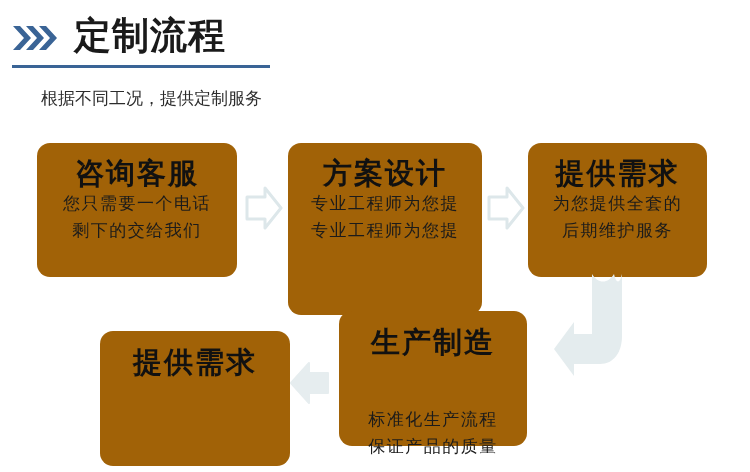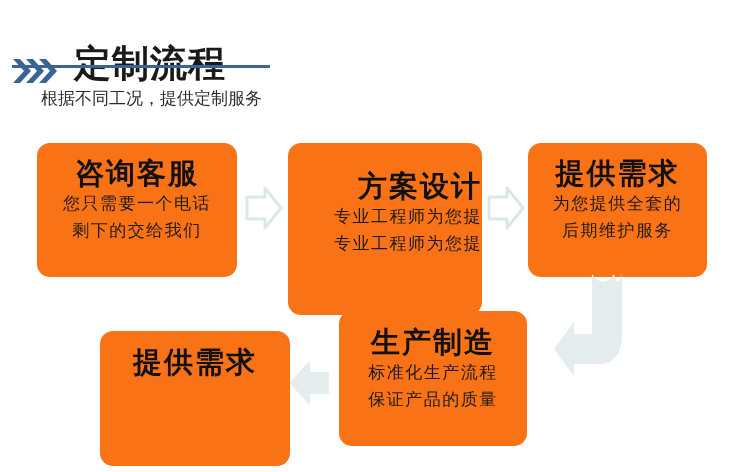--- a/index.html
+++ b/index.html
@@ -21,22 +21,21 @@
     left: 0;
     top: 0;
     width: 750px;
     height: 130px;
   }
   #title-row {
     position: absolute;
     left: 12px;
     top: 14px;
     display: flex;
-    align-items: flex-end;
-    margin-top: 28px;
+    align-items: center;
   }
   #chevrons {
     display: flex;
     align-items: center;
     margin-right: 14px;
     margin-top: 4px;
   }
   #chevrons svg { display: block; }
   #page-title {
     font-size: 37px;
@@ -68,21 +67,21 @@
   #flow {
     position: absolute;
     left: 0;
     top: 0;
     width: 750px;
     height: 472px;
   }
 
   .flow-box {
     position: absolute;
-    background: #f97316;
+    background: #a16207;
     border-radius: 13px;
     box-sizing: border-box;
     display: flex;
     flex-direction: column;
     align-items: center;
   }
   .box-title {
     font-size: 29px;
     line-height: 34px;
     font-weight: 700;
@@ -99,24 +98,24 @@
     font-family: "DejaVu Serif", "Liberation Serif", serif;
     font-size: 17px;
     line-height: 27px;
     color: #1b1b1b;
     letter-spacing: 1.5px;
     white-space: nowrap;
   }
 
   
   #box-1 { left: 37px;  top: 143px; width: 200px; height: 134px; padding-top: 13px; }
-  #box-2 { left: 288px; top: 143px; width: 194px; height: 172px; padding-top: 26px; align-items: flex-end; }
+  #box-2 { left: 288px; top: 143px; width: 194px; height: 172px; padding-top: 13px; }
   #box-3 { left: 528px; top: 143px; width: 179px; height: 134px; padding-top: 13px; }
   #box-4 { left: 100px; top: 311px; width: 190px; height: 135px; padding-top: 14px; margin-top: 20px; }
-  #box-5 { left: 339px; top: 311px; width: 188px; height: 135px; padding-top: 14px; }
+  #box-5 { left: 339px; top: 311px; width: 188px; height: 135px; padding-top: 14px; gap: 47px; }
 
   
   .arrow {
     position: absolute;
   }
   .arrow svg { display: block; }
 
   #arrow-1 { left: 245px; top: 185px; }
   #arrow-2 { left: 487px; top: 185px; }
   #arrow-3 { left: 552px; top: 272px; }

